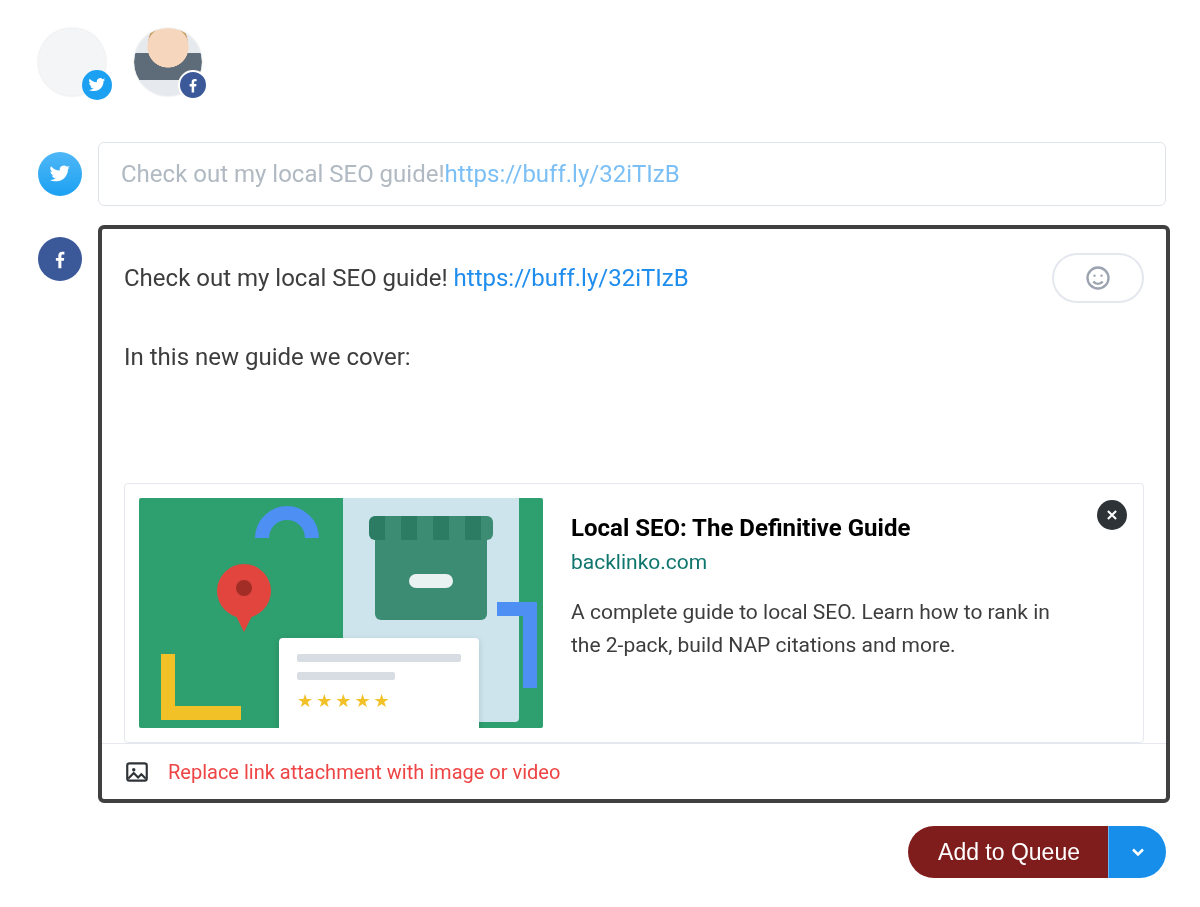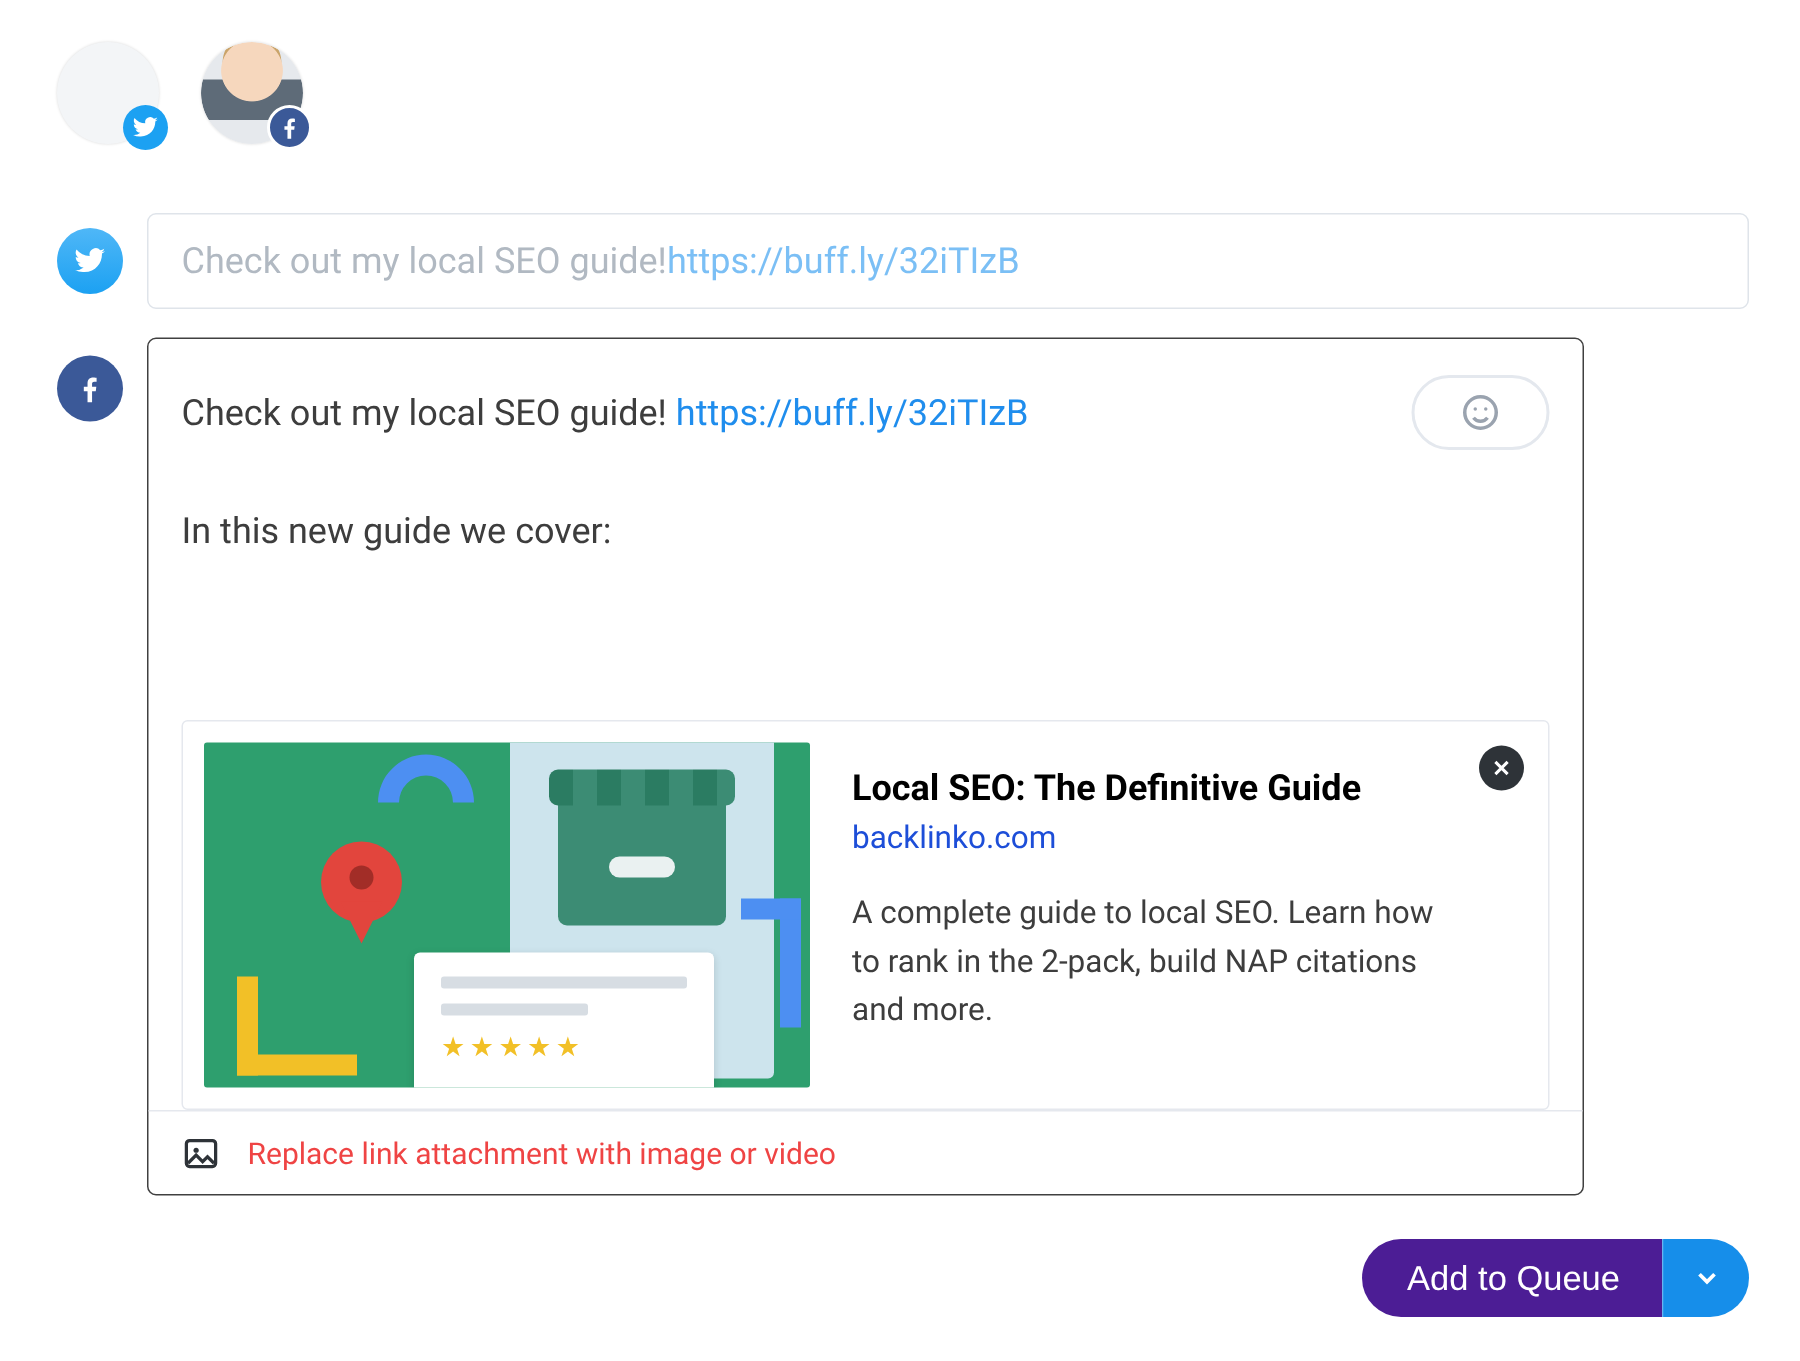--- a/index.html
+++ b/index.html
@@ -81,22 +81,22 @@
   }
   .tw-composer .lnk { color:#7bbff5; }
   .ic-twitter { left:38px; top:152px; background:linear-gradient(#4fb7f7,#1ca1f2); }
 
   
   .ic-facebook { left:38px; top:237px; background:#3b5998; }
 
   .fb-composer {
     position: absolute;
     left: 98px; top: 225px;
-    width: 958px;
-    border: 1px solid #404040;
+    width: 1072px;
+    border: 4px solid #404040;
     border-radius: 6px;
     background:#fff;
     padding: 30px 22px 0 22px;
   }
   .fb-text {
     font-size: 24px;
     line-height: 1.65;
     color:#3d3d3d;
     min-height: 200px;
     position: relative;
@@ -187,21 +187,21 @@
   .blue-line{position:absolute;right:6px;bottom:40px;width:14px;height:86px;background:#4d8ff2;}
   .blue-line:before{content:"";position:absolute;left:-26px;top:0;width:40px;height:14px;background:#4d8ff2;}
 
   .link-meta{
     flex:1;
     padding: 30px 60px 20px 14px;
   }
   .link-meta h3{
     font-size:24px;font-weight:700;color:#000000;margin-bottom:8px;
   }
-  .link-meta .domain{font-size:21px;color:#1d4ed8;margin-bottom:22px;display:block;}
+  .link-meta .domain{font-size:21px;color:#0f766e;margin-bottom:22px;display:block;}
   .link-meta p{font-size:21px;line-height:1.55;color:#3d3d3d;}
 
   .remove-preview{
     position:absolute; right:16px; top:16px;
     width:30px;height:30px;border-radius:50%;
     background:#2e3338;color:#fff;
     display:flex;align-items:center;justify-content:center;
     cursor:pointer;font-size:16px;
   }
 
@@ -215,21 +215,21 @@
     cursor:pointer;
   }
   .replace-row svg{display:block;}
 
   
   .queue-wrap{
     position:absolute; right:34px; top:826px;
     display:flex;
   }
   .queue-btn{
-    background:#4c1d95;color:#fff;border:none;
+    background:#7f1d1d;color:#fff;border:none;
     height:52px;border-radius:26px 0 0 26px;
     padding: 0 28px 0 30px;
     font-size:23px;font-weight:500;cursor:pointer;
   }
   .queue-caret{
     background:#168eea;color:#fff;border:none;border-left:1px solid rgba(255,255,255,.35);
     height:52px;width:58px;border-radius:0 26px 26px 0;
     display:flex;align-items:center;justify-content:center;cursor:pointer;
   }
 

